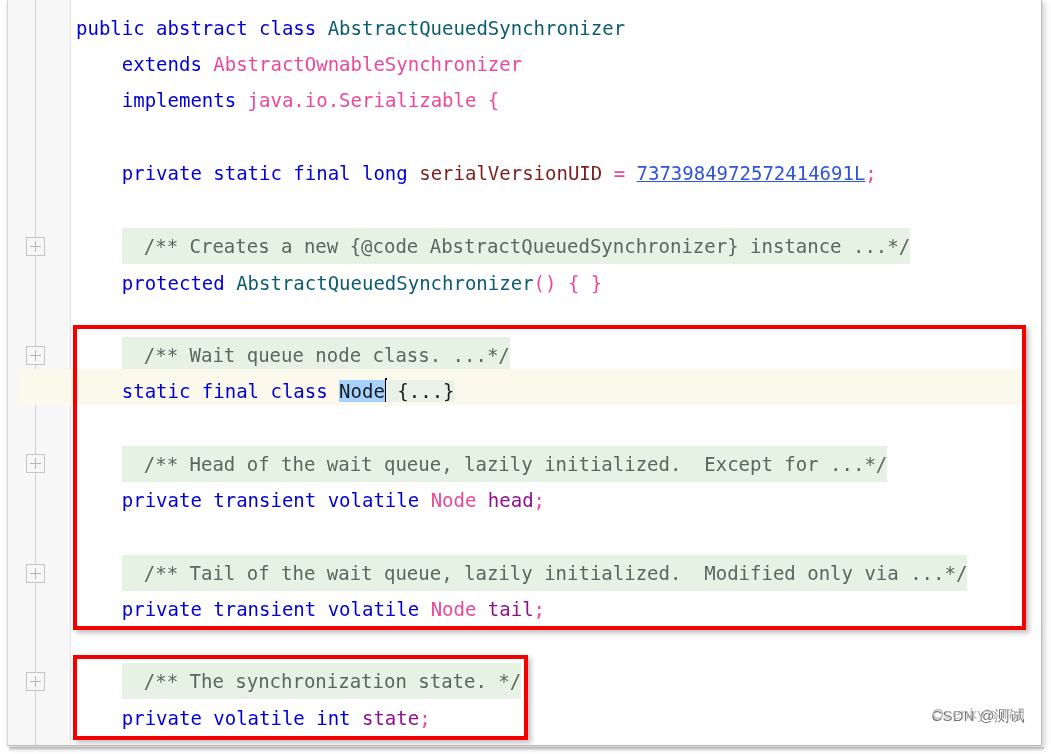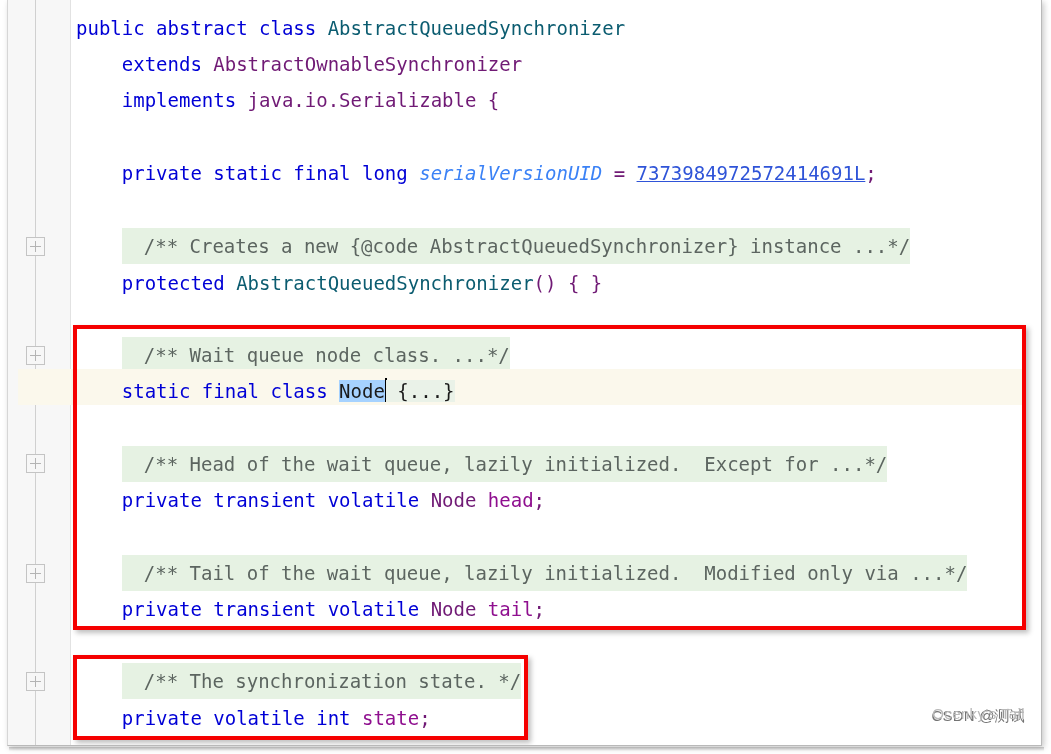--- a/index.html
+++ b/index.html
@@ -125,24 +125,24 @@
     left: 27px;
     height: 36px;
     width: 1008px;
     background: #fbf8ec;
   }
 
   .txt { position: relative; padding-left: 22px; display: inline-block; }
 
   
   .kw      { color: #0000d6; }
-  .plain   { color: #701a75; }
+  .plain   { color: #ec4899; }
   .type    { color: #0b5c70; }
   .field   { color: #8f0f8f; }
-  .fielditalic { color: #3b82f6; font-style: italic; }
+  .fielditalic { color: #7f1d1d; }
   .num     { color: #2f54d8; text-decoration: underline; }
   .cmt     { color: #5c6560; }
 
   
   .cmtbg {
     background: #e6f2e3;
     display: inline-block;
     padding-left: 22px;
     margin-left: 0px;
     position: relative;

